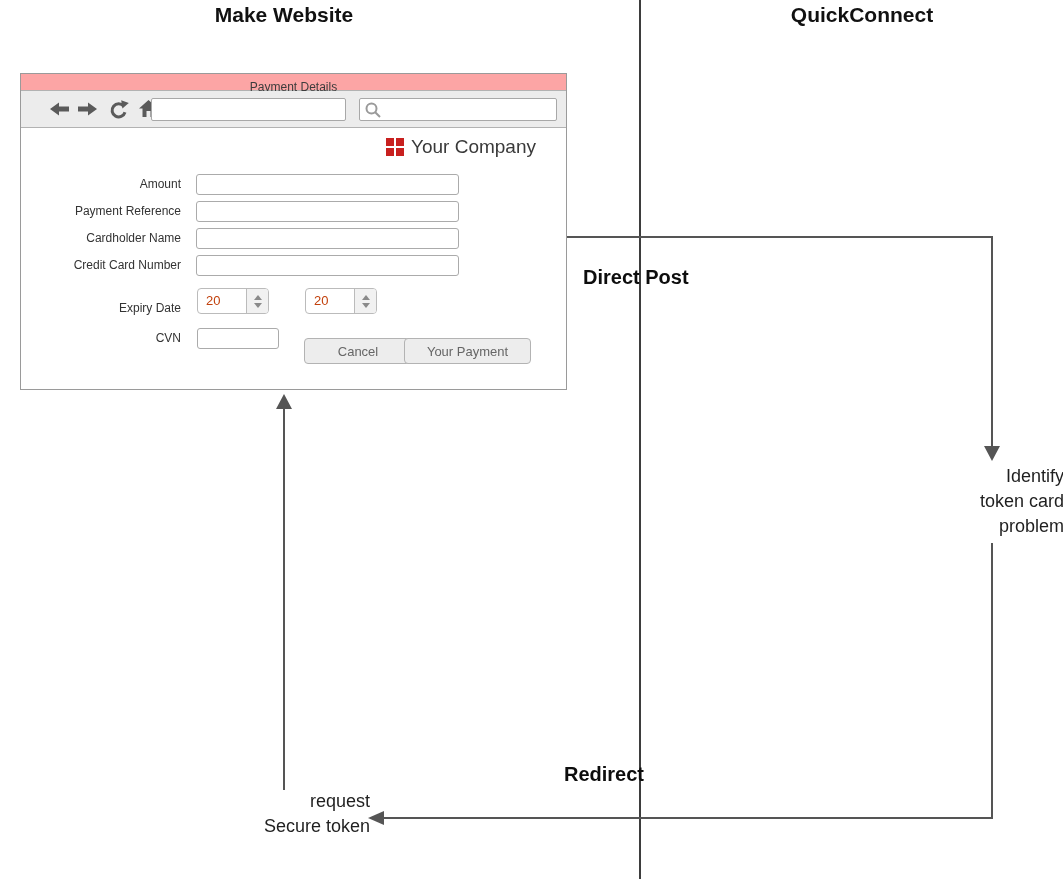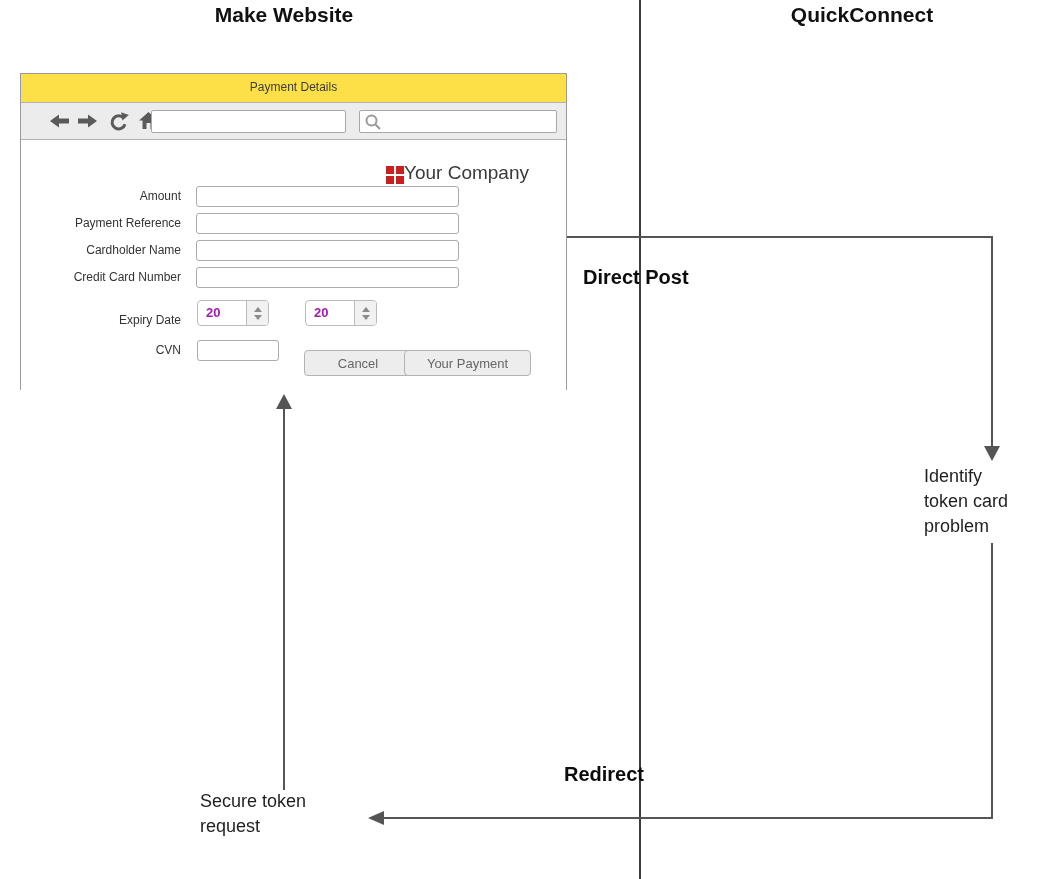--- a/index.html
+++ b/index.html
@@ -19,66 +19,66 @@
   }
   .divider { width: 2px; background: #3d3d3d; }
 
   
   .hline { height: 2px; background: #555; }
   .vline { width: 2px; background: #555; }
   .arrow-down { width:0; height:0; border-left:8px solid transparent; border-right:8px solid transparent; border-top:15px solid #555; }
   .arrow-up   { width:0; height:0; border-left:8px solid transparent; border-right:8px solid transparent; border-bottom:15px solid #555; }
   .arrow-left { width:0; height:0; border-top:7px solid transparent; border-bottom:7px solid transparent; border-right:16px solid #555; }
   .flow-label { font-weight: bold; font-size: 20px; color: #0d0d0d; white-space: nowrap; }
-  .flow-text  { font-size: 18px; color: #1f1f1f; text-align: left; line-height: 25px; }
+  .flow-text  { font-size: 18px; color: #1f1f1f; text-align: right; line-height: 25px; }
 
   
   .browser {
     left: 20px; top: 73px; width: 547px; height: 317px;
     border: 1px solid #9a9a9a; background: #fff;
   }
   .titlebar {
-    height: 29px; background: #fde047; border-bottom: 1px solid #b2b2b2;
-    text-align: center; font-size: 12px; color: #3c3c3c; line-height: 26px;
+    height: 17px; background: #fca5a5; border-bottom: 1px solid #b2b2b2;
+    text-align: center; font-size: 12px; color: #3c3c3c; line-height: 26px; text-decoration: underline;
   }
   .toolbar {
     position: relative; height: 37px; background: #ececec;
     border-bottom: 1px solid #b2b2b2;
   }
   .nav-btn { position: absolute; top: 9px; width: 22px; height: 20px; background: none; border: none; cursor: pointer; padding: 0; }
   .addr {
     position: absolute; left: 130px; top: 7px; width: 195px; height: 23px;
     border: 1px solid #a8a8a8; border-radius: 2px; background: #fff;
     font-size: 12px; padding: 0 6px; outline: none;
   }
   .searchbox {
     position: absolute; left: 338px; top: 7px; width: 198px; height: 23px;
     border: 1px solid #a8a8a8; border-radius: 2px; background: #fff;
     display: flex; align-items: center; padding-left: 4px;
   }
   .searchbox input { border: none; outline: none; flex: 1; font-size: 12px; min-width: 0; background: transparent; }
   .content { position: relative; height: 251px; background: #fff; }
 
-  .logo { left: 365px; top: 22px; display: flex; align-items: flex-end; }
+  .logo { left: 365px; top: 8px; display: flex; align-items: center; gap: 7px; }
   .logo-squares { display: grid; grid-template-columns: 8px 8px; grid-template-rows: 8px 8px; gap: 2px; }
   .logo-squares i { display: block; }
   .logo-text { font-size: 19px; color: #3a3a3a; white-space: nowrap; }
 
   .fld-label { font-size: 12px; color: #333; width: 160px; text-align: right; white-space: nowrap; }
   .txt-input {
     position: absolute; left: 175px; width: 263px; height: 21px;
     border: 1px solid #ababab; border-radius: 3px; background: #fff;
     font-size: 12px; padding: 0 6px; outline: none;
   }
   .spinner {
     position: absolute; top: 160px; width: 72px; height: 26px;
     border: 1px solid #bbb; border-radius: 4px; background: #fff;
     display: flex; overflow: hidden; cursor: default;
   }
-  .spin-val { flex: 1; font-size: 13px; color: #a21caf; line-height: 24px; padding-left: 8px; font-weight: bold; }
+  .spin-val { flex: 1; font-size: 13px; color: #c2410c; line-height: 24px; padding-left: 8px; }
   .spin-btns {
     width: 22px; border-left: 1px solid #bbb; background: #f1f1f1;
     display: flex; flex-direction: column; align-items: center; justify-content: center; gap: 3px;
   }
   .tri-up   { width:0; height:0; border-left:4px solid transparent; border-right:4px solid transparent; border-bottom:5px solid #8a8a8a; }
   .tri-down { width:0; height:0; border-left:4px solid transparent; border-right:4px solid transparent; border-top:5px solid #8a8a8a; }
   .cvn-input { width: 82px !important; top: 200px; left: 176px; }
   .btn {
     position: absolute; top: 210px; height: 26px;
     background: #ededed; border: 1px solid #b3b3b3; border-radius: 4px;
@@ -188,15 +188,15 @@
 </div>
 
 <div class="abs vline" style="left:991px; top:543px; height:276px"></div>
 <div class="abs hline" style="left:382px; top:817px; width:611px"></div>
 <div class="abs arrow-left" style="left:368px; top:811px"></div>
 <div class="abs flow-label" style="left:564px; top:763px">Redirect</div>
 
 <div class="abs arrow-up" style="left:276px; top:394px"></div>
 <div class="abs vline" style="left:283px; top:407px; height:383px"></div>
 <div class="abs flow-text" style="left:200px; top:789px; width:170px">
+  <div>request</div>
   <div>Secure token</div>
-  <div>request</div>
 </div>
 
 </body></html>

